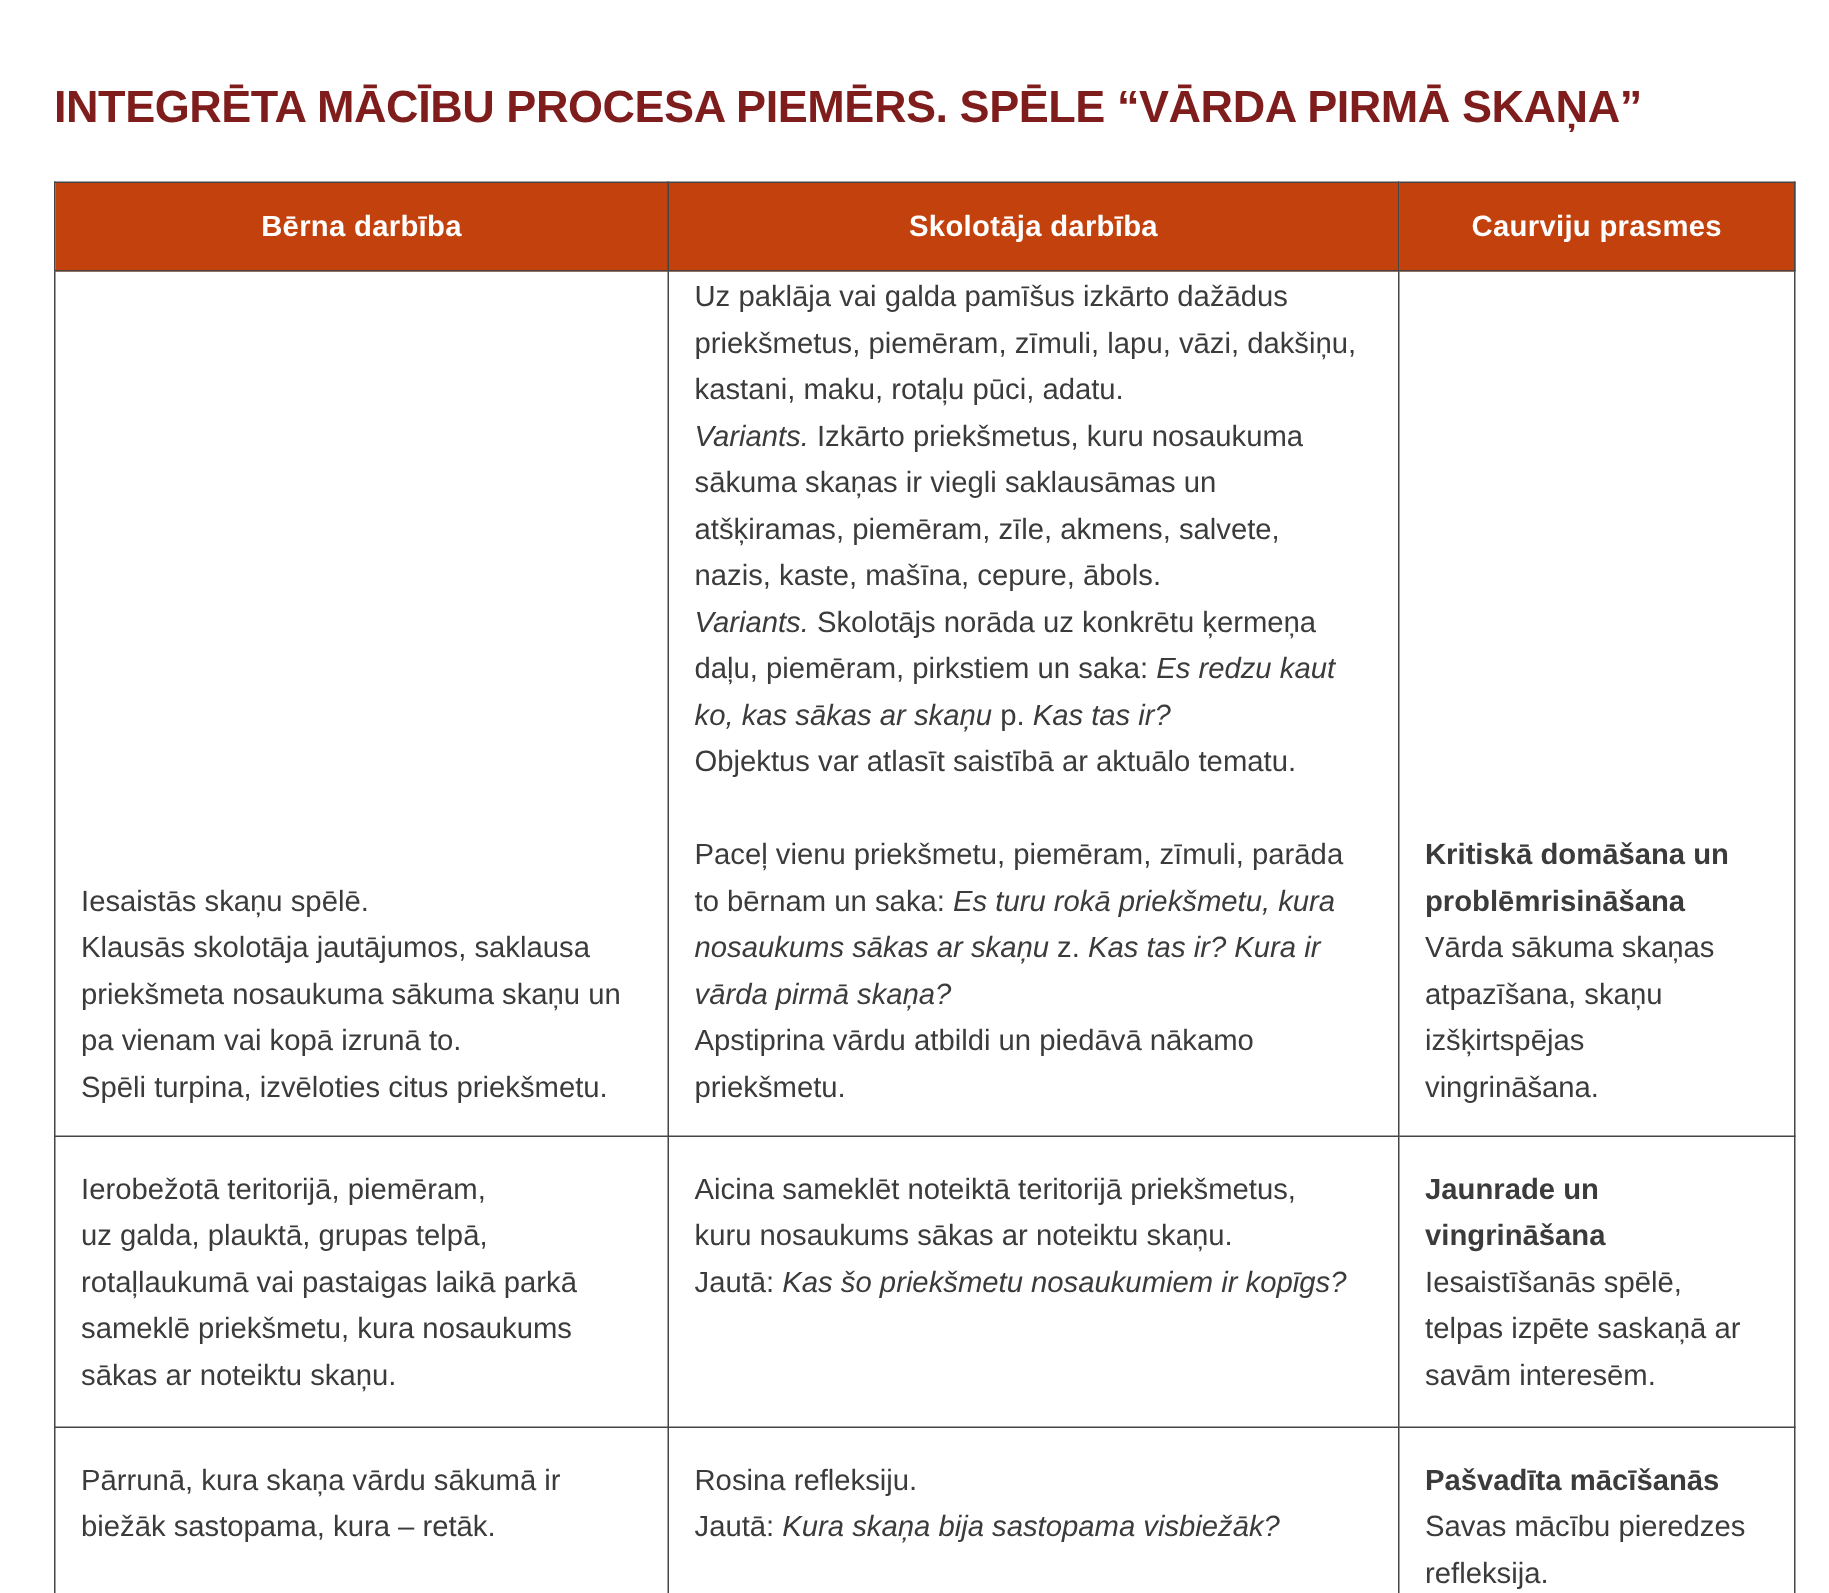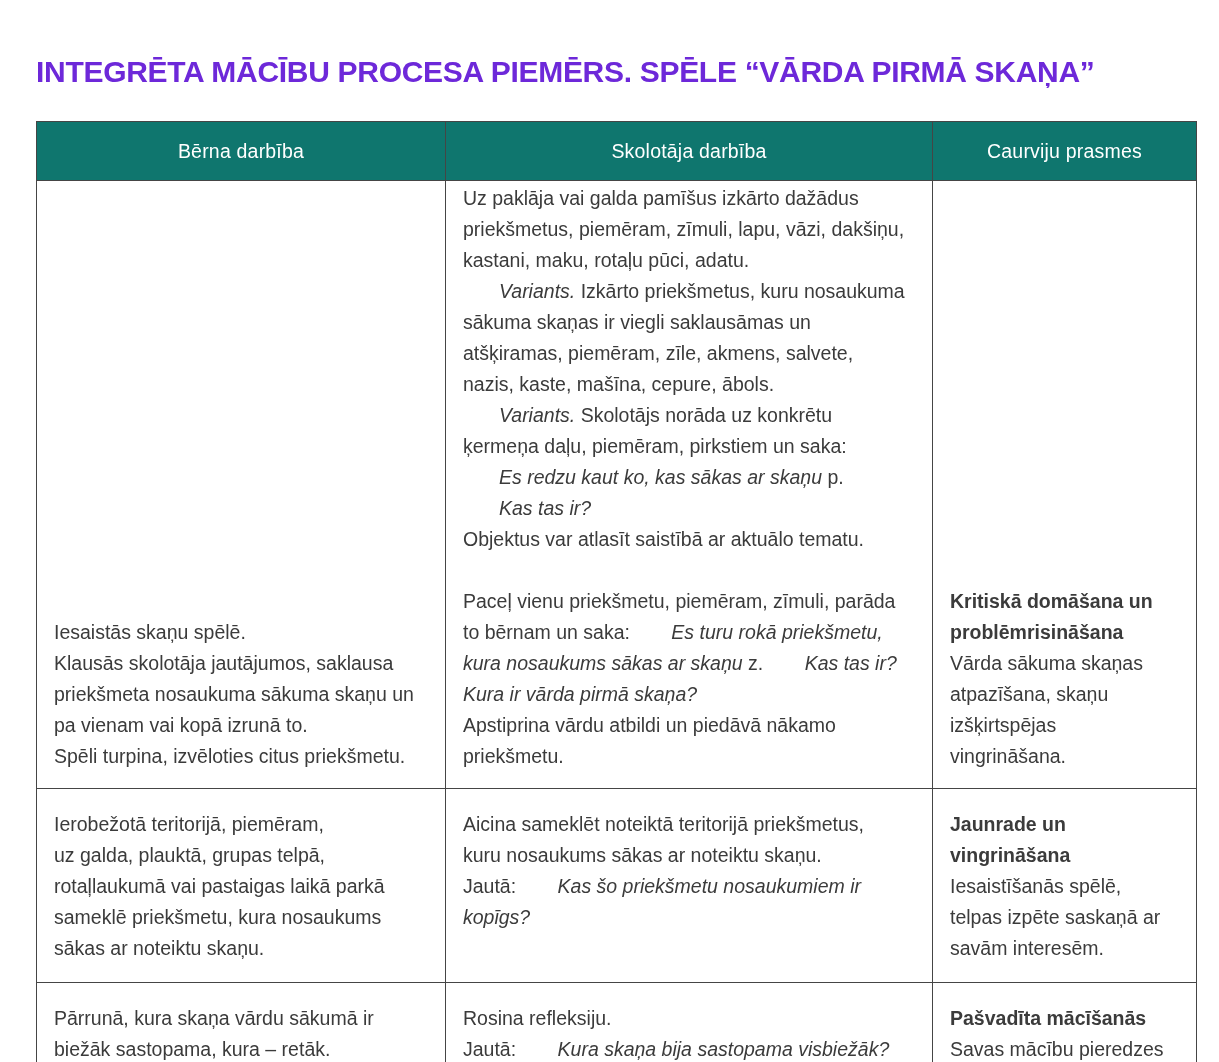--- a/index.html
+++ b/index.html
@@ -5,44 +5,44 @@
   * { margin:0; padding:0; box-sizing:border-box; }
   html,body { background:#ffffff; }
   body {
     width:1219px; height:1062px;
     font-family:"Liberation Sans","DejaVu Sans",sans-serif;
     color:#3b3b3b;
     overflow:hidden;
   }
   .page { padding:55px 23px 0 36px; }
   h1.doc-title {
-    font-size:30px; font-weight:bold; color:#6d28d9;
+    font-size:30px; font-weight:bold; color:#7f1d1d;
     line-height:1.1; letter-spacing:-0.3px;
     margin-bottom:33px; white-space:nowrap;
   }
   table.main-table {
     border-collapse:collapse; table-layout:fixed; width:1160px;
   }
   .main-table th, .main-table td { border:1.5px solid #454545; }
   .main-table th {
-    background:#0f766e; color:#ffffff;
-    font-size:19.5px; font-weight:normal;
+    background:#c2410c; color:#ffffff;
+    font-size:19.5px; font-weight:bold;
     height:59px; text-align:center; vertical-align:middle;
     letter-spacing:0.2px;
   }
   .main-table td {
     font-size:19.5px; line-height:31px;
     padding:2px 26px 18px 17px;
     vertical-align:top; color:#3b3b3b;
   }
   td.col-skills { padding-right:30px; }
   tr.row-1 td { height:560px; vertical-align:bottom; padding-bottom:16px; }
   tr.row-2 td { height:172px; padding-top:20px; }
   tr.row-3 td { height:120px; padding-top:20px; }
-  .i  { font-style:italic;margin-left:36px; }
+  .i  { font-style:italic; }
   .bi { font-weight:bold; }
   .para-gap { margin-top:31px; }
 </style>
 </head>
 <body>
 
 <div class="page">
 
   <h1 class="doc-title">INTEGRĒTA MĀCĪBU PROCESA PIEMĒRS. SPĒLE “VĀRDA PIRMĀ SKAŅA”</h1>
 

